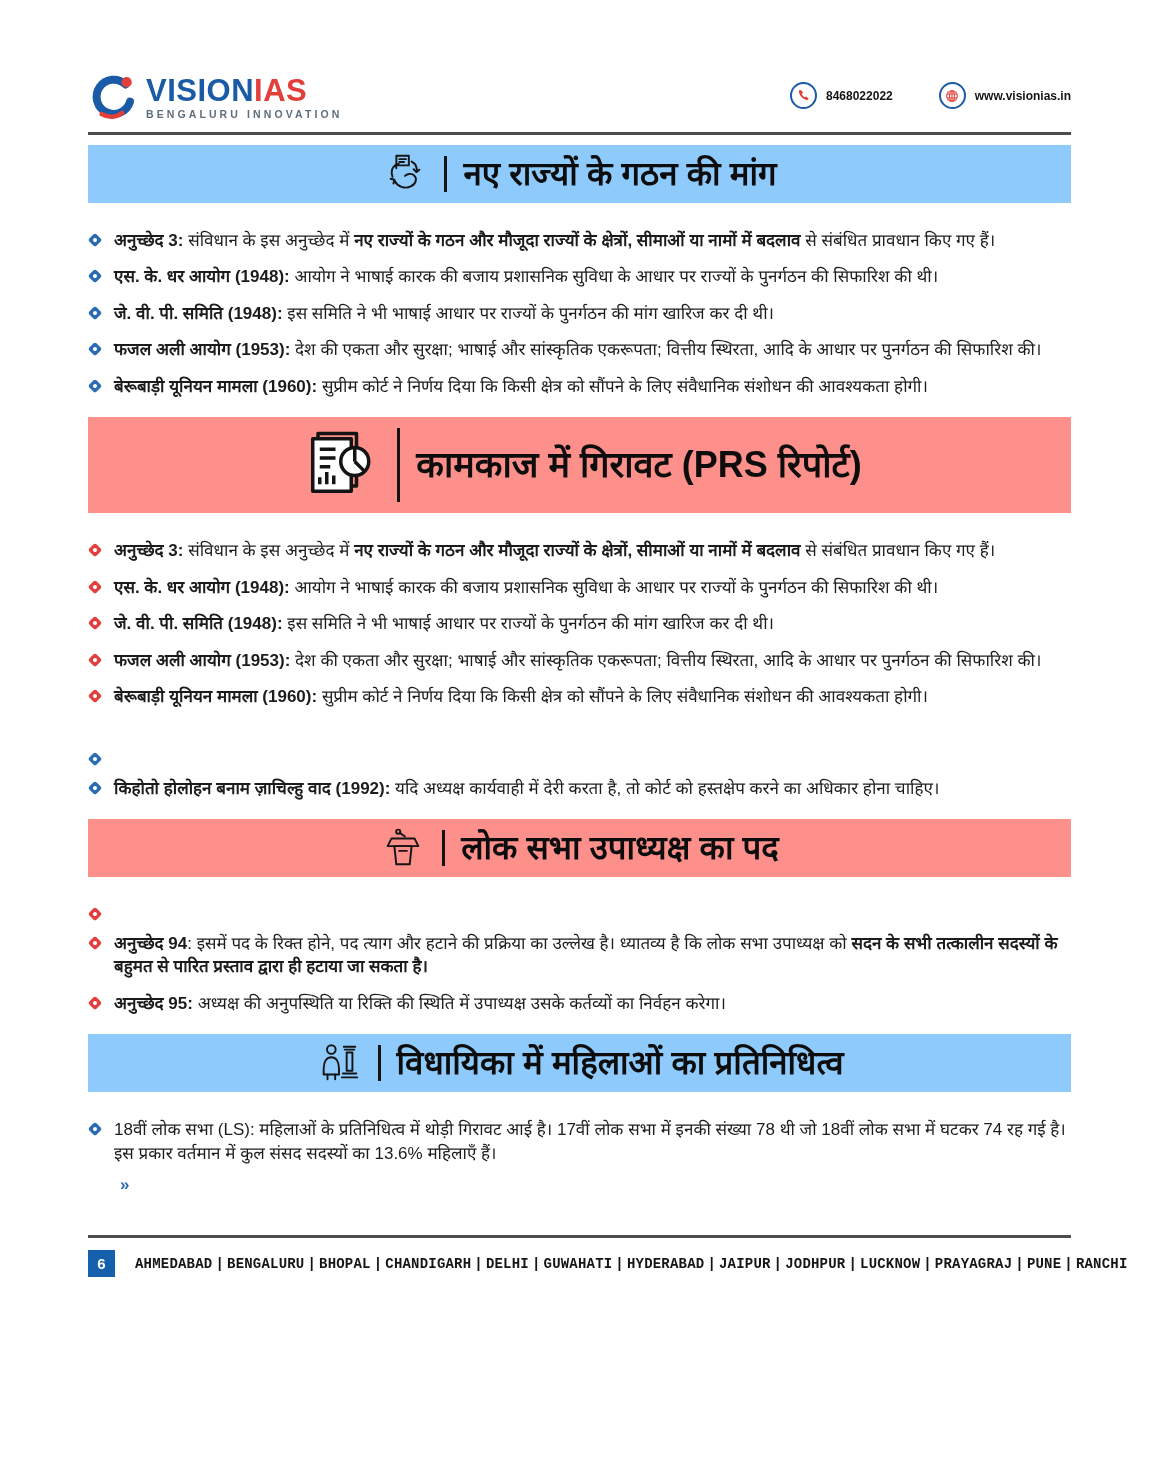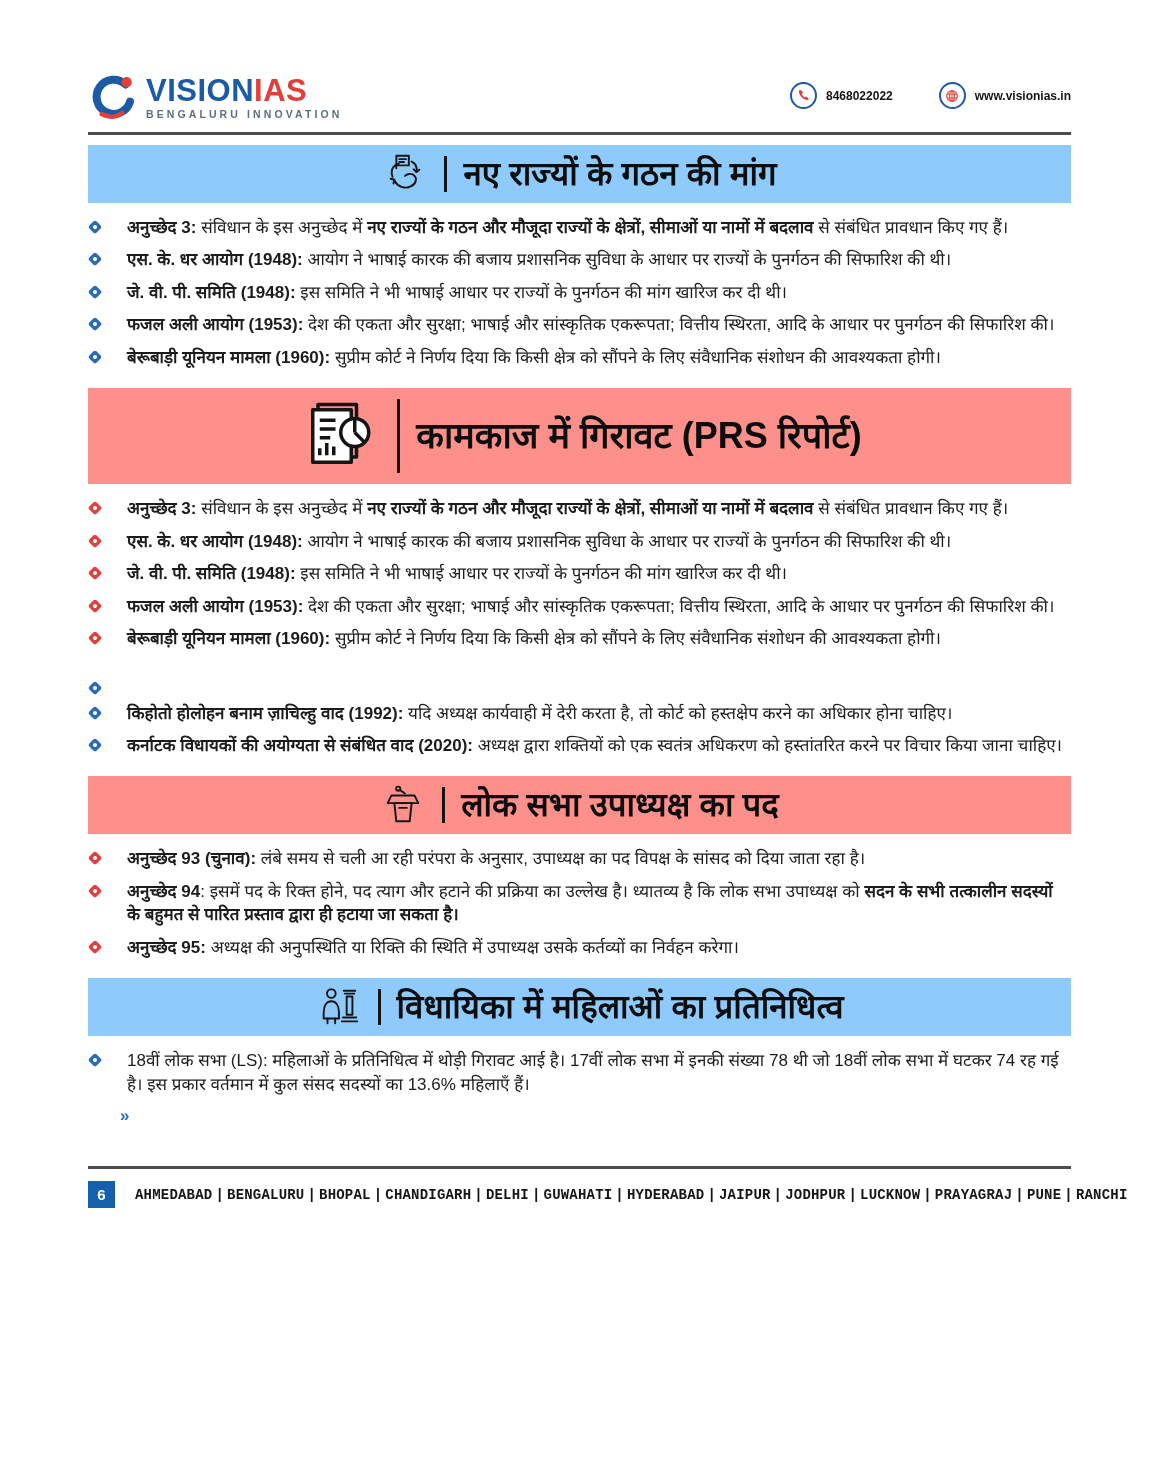--- a/index.html
+++ b/index.html
@@ -29,21 +29,21 @@
   .sec-bar{display:flex;align-items:center;justify-content:center;gap:16px;padding:6px 0;margin-top:6px;}
   .sec-bar.blue{background:#8ecbfc;}
   .sec-bar.red{background:#fe908b;}
   .sec-icon svg{display:block;height:46px;width:46px;}
   .sec-bar.big .sec-icon svg{height:84px;width:84px;}
   .sec-divider{width:3px;background:#141414;align-self:stretch;margin:5px 0;}
   .sec-title{font-weight:800;font-size:33px;color:#0d0d0d;line-height:1.22;}
   .sec-bar.big .sec-title{font-size:36px;}
   
   .bullets{padding:13px 2px 4px;}
-  .bullet{display:flex;gap:27px;margin-bottom:9px;font-size:17px;line-height:1.38;}
+  .bullet{display:flex;gap:14px;margin-bottom:9px;font-size:17px;line-height:1.38;margin-top:13px;}
   .marker{flex:0 0 auto;width:10px;height:10px;transform:rotate(45deg);margin-top:6px;
     position:relative;border-radius:2px;}
   .marker::after{content:"";position:absolute;inset:3px;background:#fff;border-radius:50%;}
   .section.blue-theme .marker{background:#2a6bb3;}
   .section.red-theme .marker{background:#e2403f;}
   .bullet-text b{font-weight:800;}
   .sub-bullet{display:flex;gap:9px;margin:4px 0 9px 30px;font-size:17px;line-height:1.38;}
   .chev{color:#2a6bb3;font-weight:800;font-size:17px;line-height:1.3;}
   
   .footer{margin-top:26px;}
@@ -187,24 +187,20 @@
       </section>
       <section class="section blue-theme">
         <div class="bullets">
           <div class="bullet">
             <span class="marker"></span>
           </div>
           <div class="bullet">
             <span class="marker"></span>
             <div class="bullet-text"><b>किहोतो होलोहन बनाम ज़ाचिल्हु वाद (1992): </b><span>यदि अध्यक्ष कार्यवाही में देरी करता है, तो कोर्ट  को हस्तक्षेप करने का अधिकार होना चाहिए।</span></div>
           </div>
-          <div class="bullet">
-            <span class="marker"></span>
-            <div class="bullet-text"><b>कर्नाटक विधायकों की अयोग्यता से संबंधित वाद (2020): </b><span>अध्यक्ष द्वारा शक्तियों को एक स्वतंत्र अधिकरण को हस्तांतरित करने पर विचार किया जाना चाहिए।</span></div>
-          </div>
         </div>
       </section>
       <section class="section red-theme">
         <div class="sec-bar red">
           <span class="sec-icon">
             <svg viewBox="0 0 48 48">
               <g fill="none" stroke="#141414" stroke-width="2" stroke-linecap="round" stroke-linejoin="round">
                 <circle cx="19" cy="7" r="2.2"></circle>
                 <path d="M21 8.5l5 3.5"></path>
                 <path d="M12 14h24l4 8H8z"></path>
@@ -214,21 +210,20 @@
             </svg>
           </span>
           <span class="sec-divider"></span>
           <div class="sec-title">
             <div>लोक सभा उपाध्यक्ष का पद</div>
           </div>
         </div>
         <div class="bullets">
           <div class="bullet">
             <span class="marker"></span>
-            <div class="bullet-text"><b>अनुच्छेद 93 (चुनाव): </b><span>लंबे समय से चली आ रही परंपरा के अनुसार, उपाध्यक्ष का पद विपक्ष के सांसद को दिया जाता रहा है।</span></div>
           </div>
           <div class="bullet">
             <span class="marker"></span>
             <div class="bullet-text"><b>अनुच्छेद 94</b><span>: इसमें पद के रिक्त होने, पद त्याग और हटाने की प्रक्रिया का उल्लेख है। ध्यातव्य है कि लोक सभा उपाध्यक्ष को </span><b>सदन के सभी तत्कालीन सदस्यों के बहुमत से पारित प्रस्ताव द्वारा ही हटाया जा सकता है।</b></div>
           </div>
           <div class="bullet">
             <span class="marker"></span>
             <div class="bullet-text"><b>अनुच्छेद 95: </b><span>अध्यक्ष की अनुपस्थिति या रिक्ति की स्थिति में उपाध्यक्ष उसके कर्तव्यों का निर्वहन करेगा।</span></div>
           </div>
         </div>

